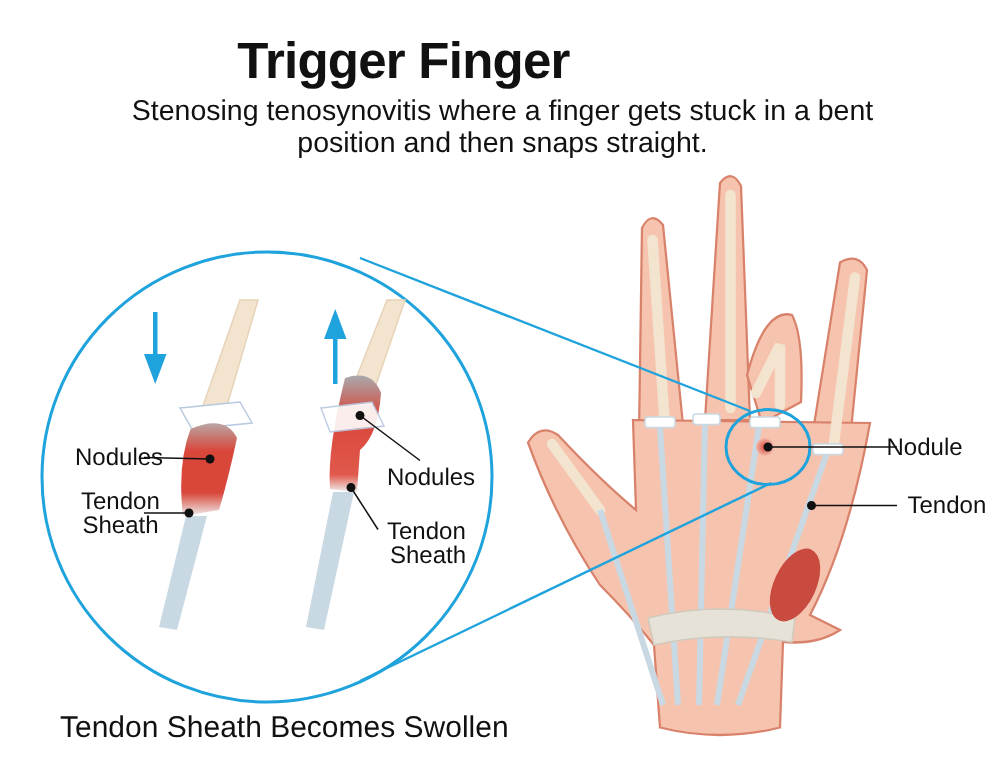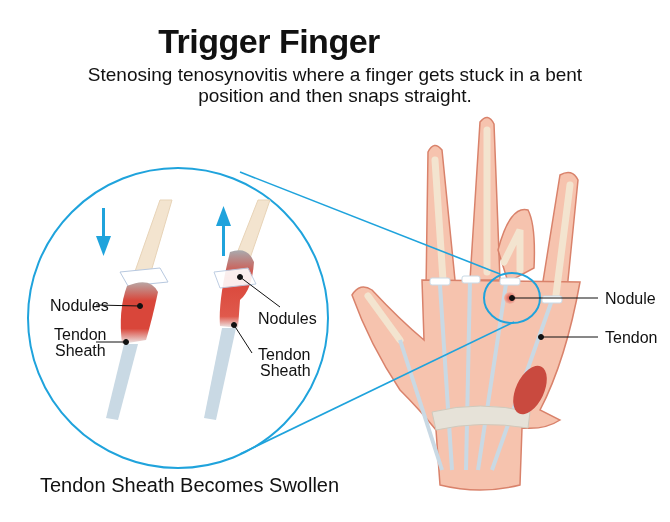--- a/index.html
+++ b/index.html
@@ -116,16 +116,16 @@
       <circle cx="541" cy="337" r="2.5"></circle>
   </g>
 </svg>
 
 <div class="label" style="left:50px;top:298px;">Nodules</div>
 <div class="label" style="left:54px;top:327px;">Tendon</div>
 <div class="label" style="left:55px;top:343px;">Sheath</div>
 <div class="label" style="left:258px;top:311px;">Nodules</div>
 <div class="label" style="left:258px;top:347px;">Tendon</div>
 <div class="label" style="left:260px;top:363px;">Sheath</div>
-<div class="label" style="left:605px;top:291px;">Nodule</div>
+<div class="label" style="left:591px;top:291px;">Nodule</div>
 <div class="label" style="left:605px;top:330px;">Tendon</div>
 
 <div class="caption">Tendon Sheath Becomes Swollen</div>
 
 </body></html>

